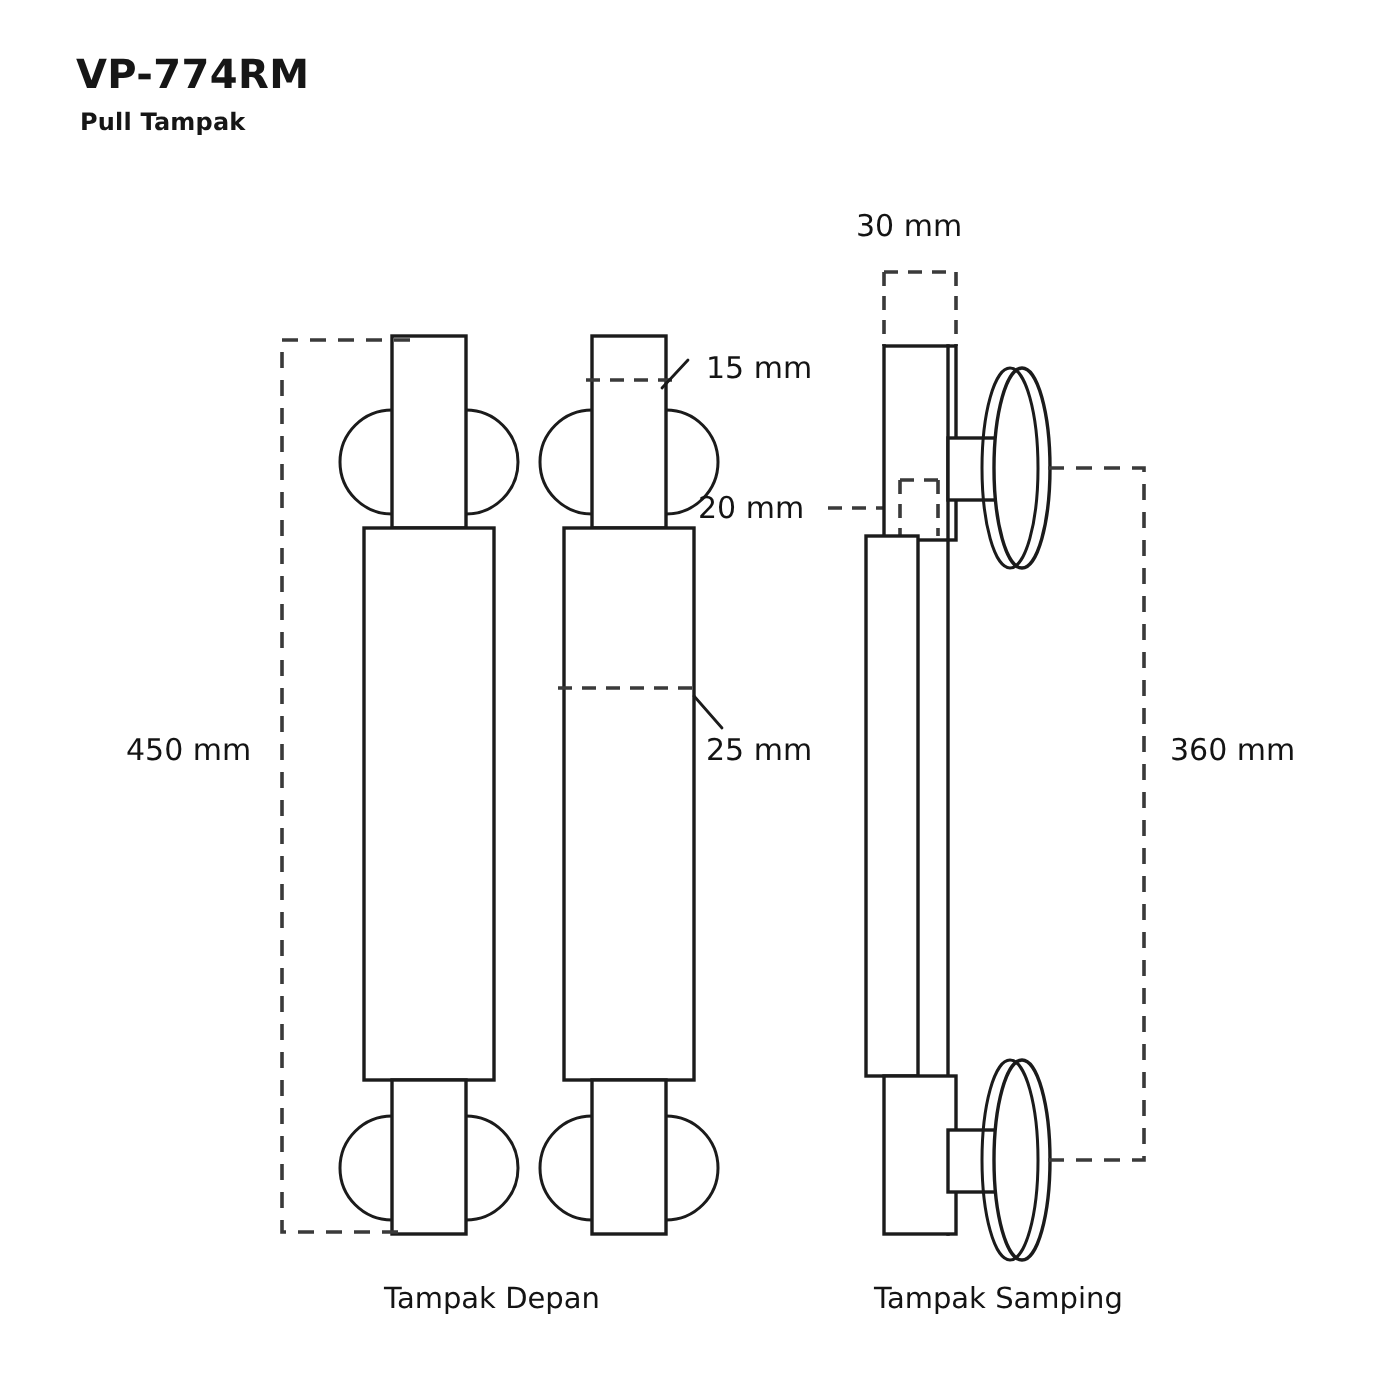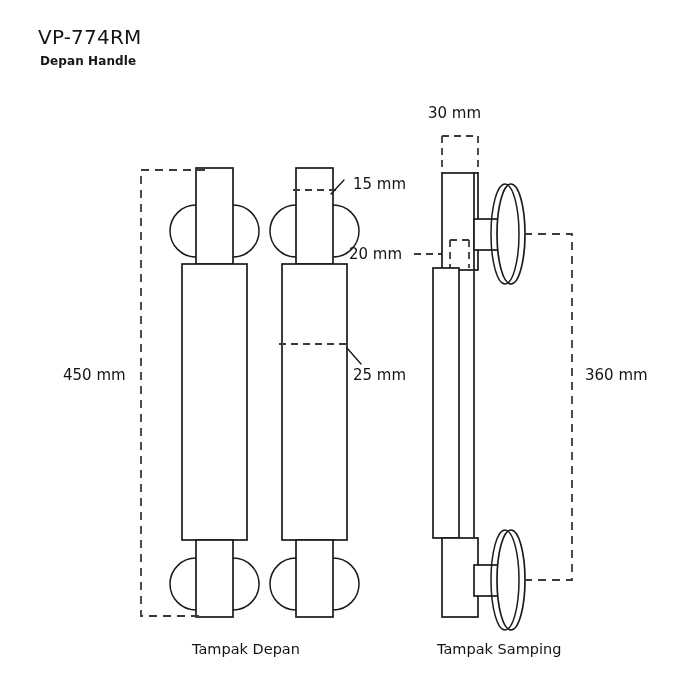--- a/index.html
+++ b/index.html
@@ -22,21 +22,21 @@
     background: #ffffff;
   }
   .title-block {
     position: absolute;
     left: 38px;
     top: 26px;
     user-select: none;
   }
   .title-main {
     font-size: 20px;
-    font-weight: normal;
+    font-weight: bold;
     letter-spacing: 0.2px;
     line-height: 1.15;
     color: #161616;
     margin: 0;
   }
   .title-sub {
     font-size: 12px;
     font-weight: bold;
     letter-spacing: 0.1px;
     margin: 5px 0 0 2px;
@@ -92,21 +92,21 @@
     fill: #141414;
   }
 </style>
 </head>
 <body>
 
 <div id="sheet">
 
   <div class="title-block">
     <div class="title-main">VP-774RM</div>
-    <div class="title-sub">Depan Handle</div>
+    <div class="title-sub">Pull Tampak</div>
   </div>
 
   <svg id="drawing" width="700" height="700" viewBox="0 0 700 700">
 
     <g>
 
       <path class="thin" d="M 196 205 A 26 26 0 0 0 196 257"></path>
       <path class="thin" d="M 233 205 A 26 26 0 0 1 233 257"></path>
 
       <rect class="ln fillwhite" x="196" y="168" width="37" height="96"></rect>

